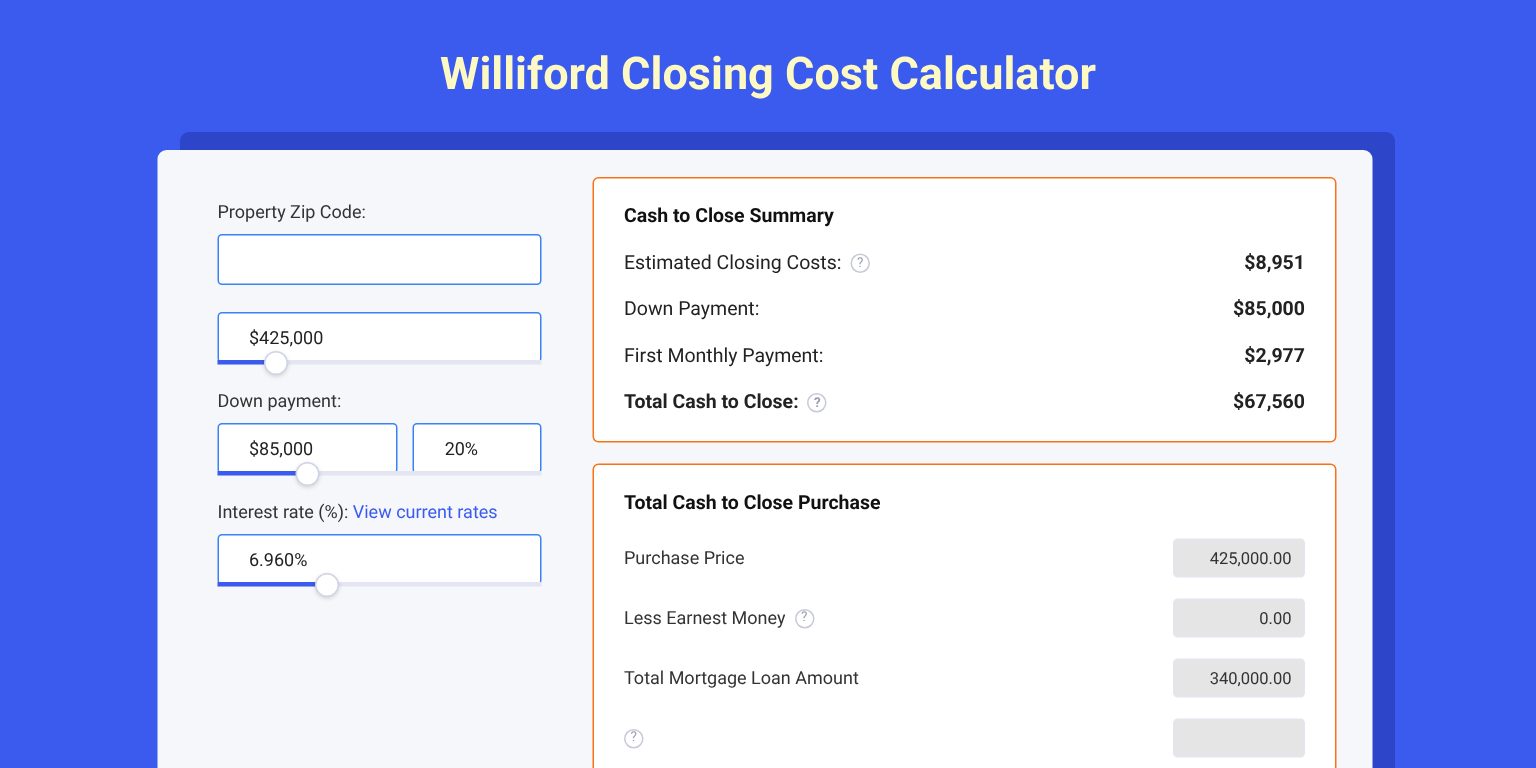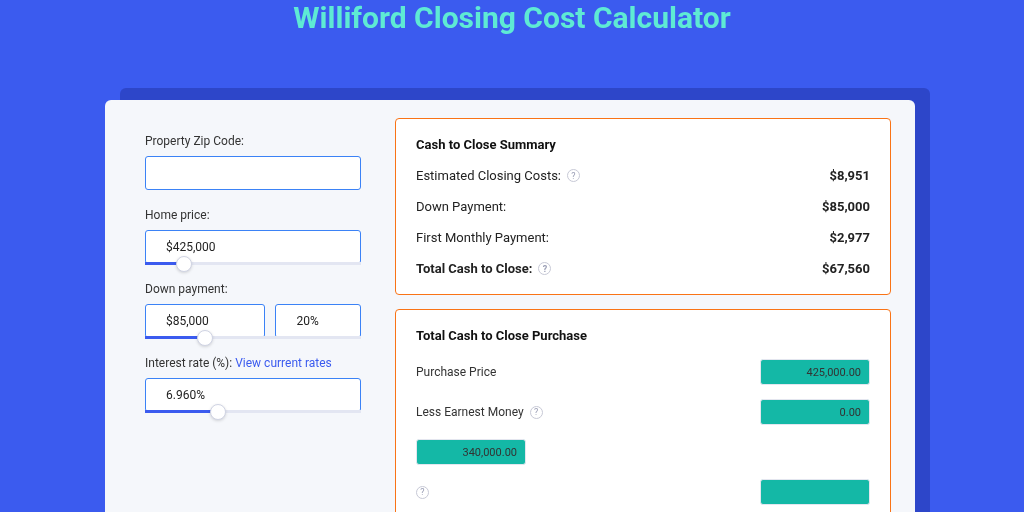--- a/index.html
+++ b/index.html
@@ -5,24 +5,25 @@
   * { margin: 0; padding: 0; box-sizing: border-box; }
   body {
     width: 1024px;
     height: 512px;
     background: #3b5bef;
     font-family: -apple-system, BlinkMacSystemFont, "Segoe UI", Roboto, Arial, sans-serif;
     overflow: hidden;
     position: relative;
   }
   .title {
-    color: #5eead4;
+    color: #fef9c3;
     font-size: 30px;
     font-weight: 700;
     text-align: center;
+    padding-top: 32px;
   }
   .shadow-card {
     position: absolute;
     left: 120px;
     top: 88px;
     width: 810px;
     height: 430px;
     background: #2d46c9;
     border-radius: 6px;
   }
@@ -126,23 +127,23 @@
   }
   .ws-row {
     display: flex;
     justify-content: space-between;
     align-items: center;
     font-size: 12px;
     color: #333;
     margin-bottom: 14px;
   }
   .ws-input {
-    width: 110px;
+    width: 88px;
     height: 26px;
-    background: #14b8a6;
+    background: #e5e5e5;
     border: 1px solid #e4e6ef;
     border-radius: 3px;
     text-align: right;
     padding: 0 8px;
     font-size: 11px;
     color: #333;
     font-family: inherit;
   }
   .ws-row .lbl { display: flex; align-items: center; gap: 6px; }
 </style>
@@ -156,21 +157,20 @@
 <div class="card">
 
   <div class="left-col">
 
     <div class="field">
       <label class="field-label">Property Zip Code:</label>
       <input class="text-input" value="" style="">
     </div>
 
     <div class="field">
-      <label class="field-label">Home price:</label>
       <div class="slider-wrap">
         <input class="text-input" value="$425,000" style="">
         <div class="slider-track"></div>
         <div class="slider-fill" style="width:18%"></div>
         <div class="slider-thumb" style="left:calc(18% - 8px)"></div>
       </div>
     </div>
 
     <div class="field">
       <label class="field-label">Down payment:</label>
@@ -248,20 +248,23 @@
 
       <div class="ws-row">
         <span class="lbl">
           <span>Less Earnest Money</span>
           <span class="help-icon">?</span>
         </span>
         <input class="ws-input" value="0.00" style="">
       </div>
 
       <div class="ws-row">
+        <span class="lbl">
+          <span>Total Mortgage Loan Amount</span>
+        </span>
         <input class="ws-input" value="340,000.00" style="">
       </div>
 
       <div class="ws-row" style="margin-bottom:0">
         <span class="lbl">
           <span class="help-icon">?</span>
         </span>
         <input class="ws-input" value="" style="">
       </div>
     </div>

